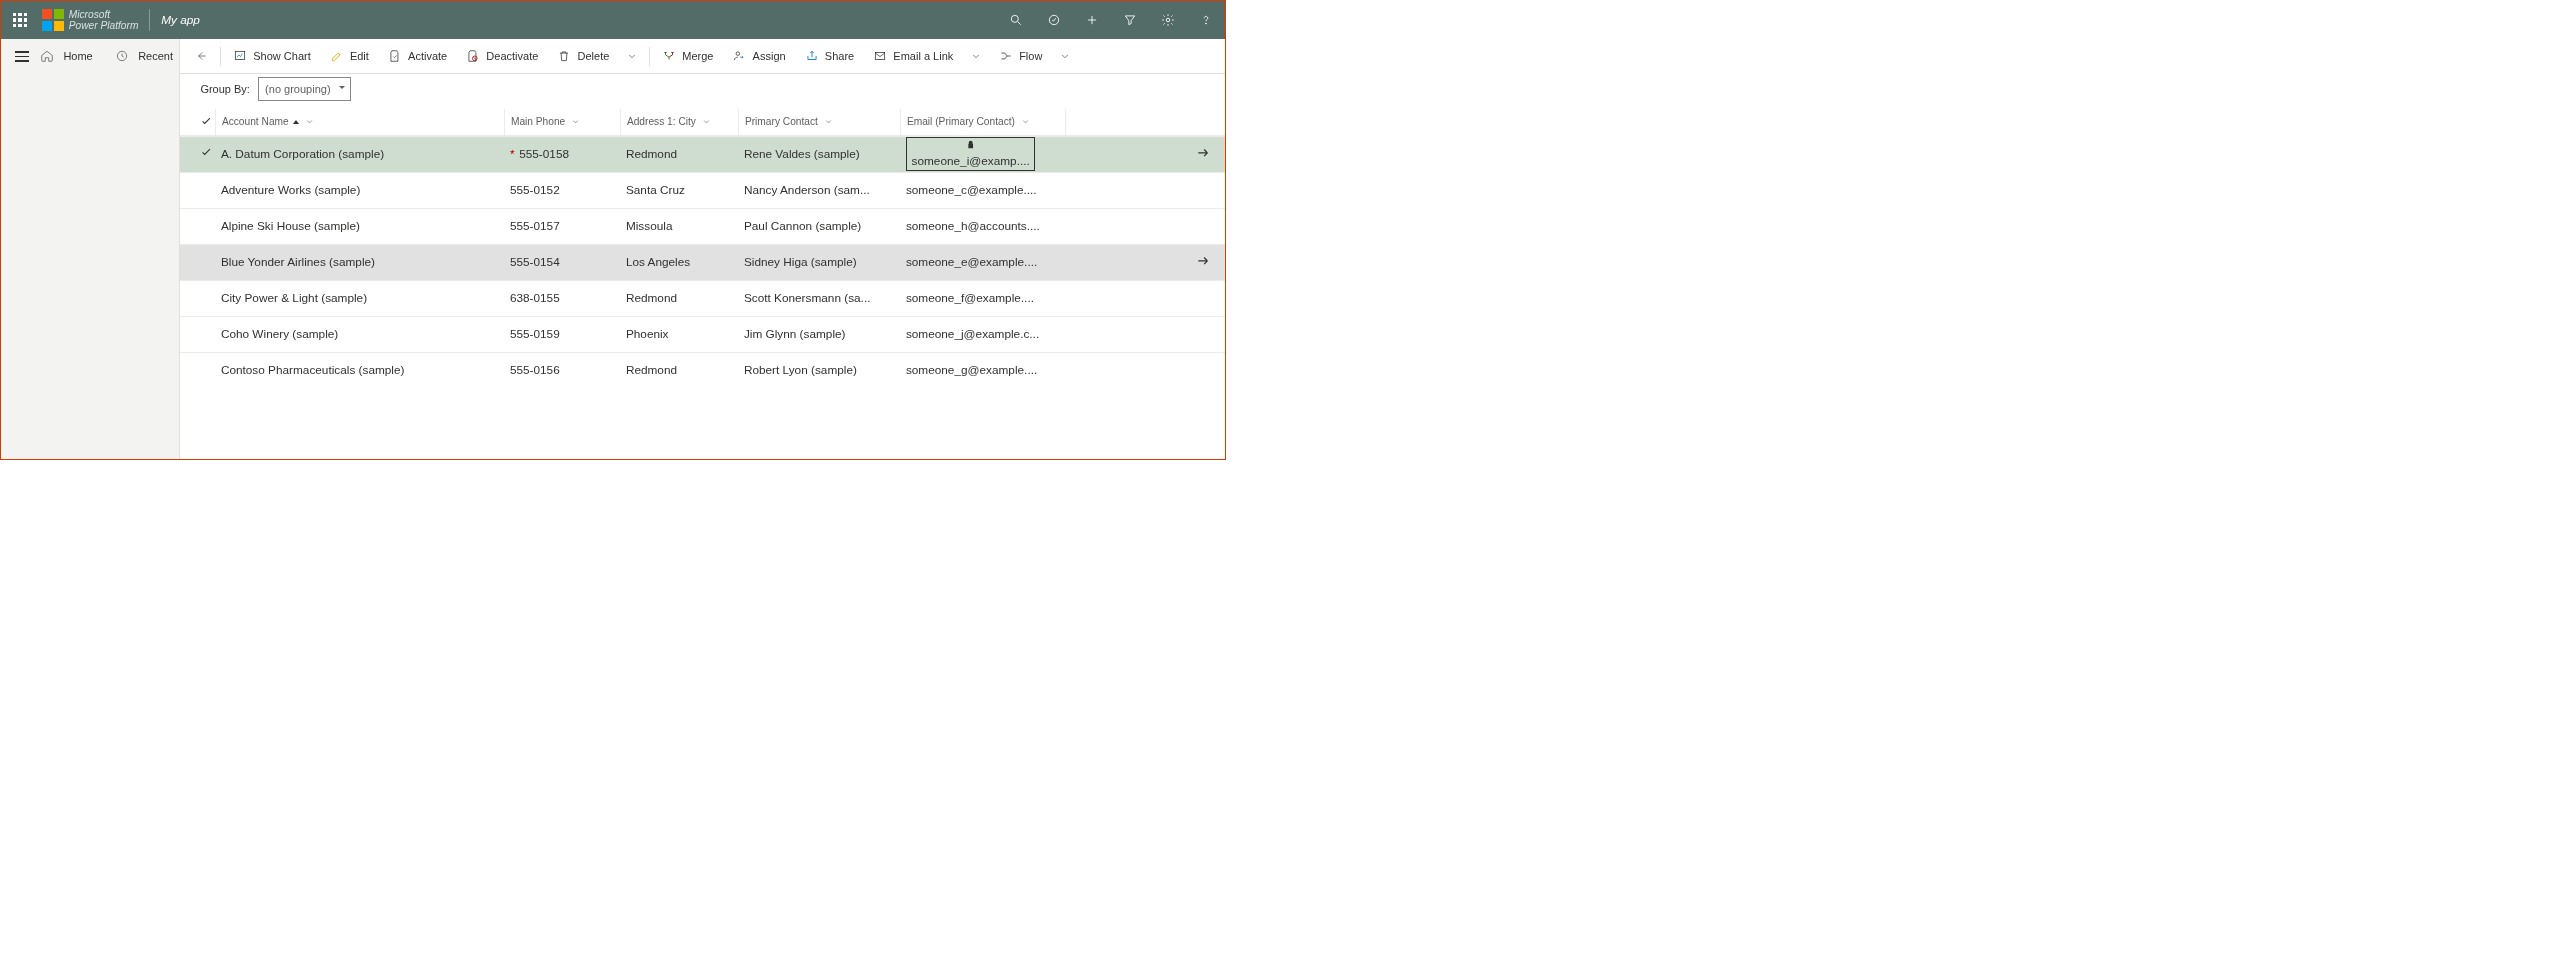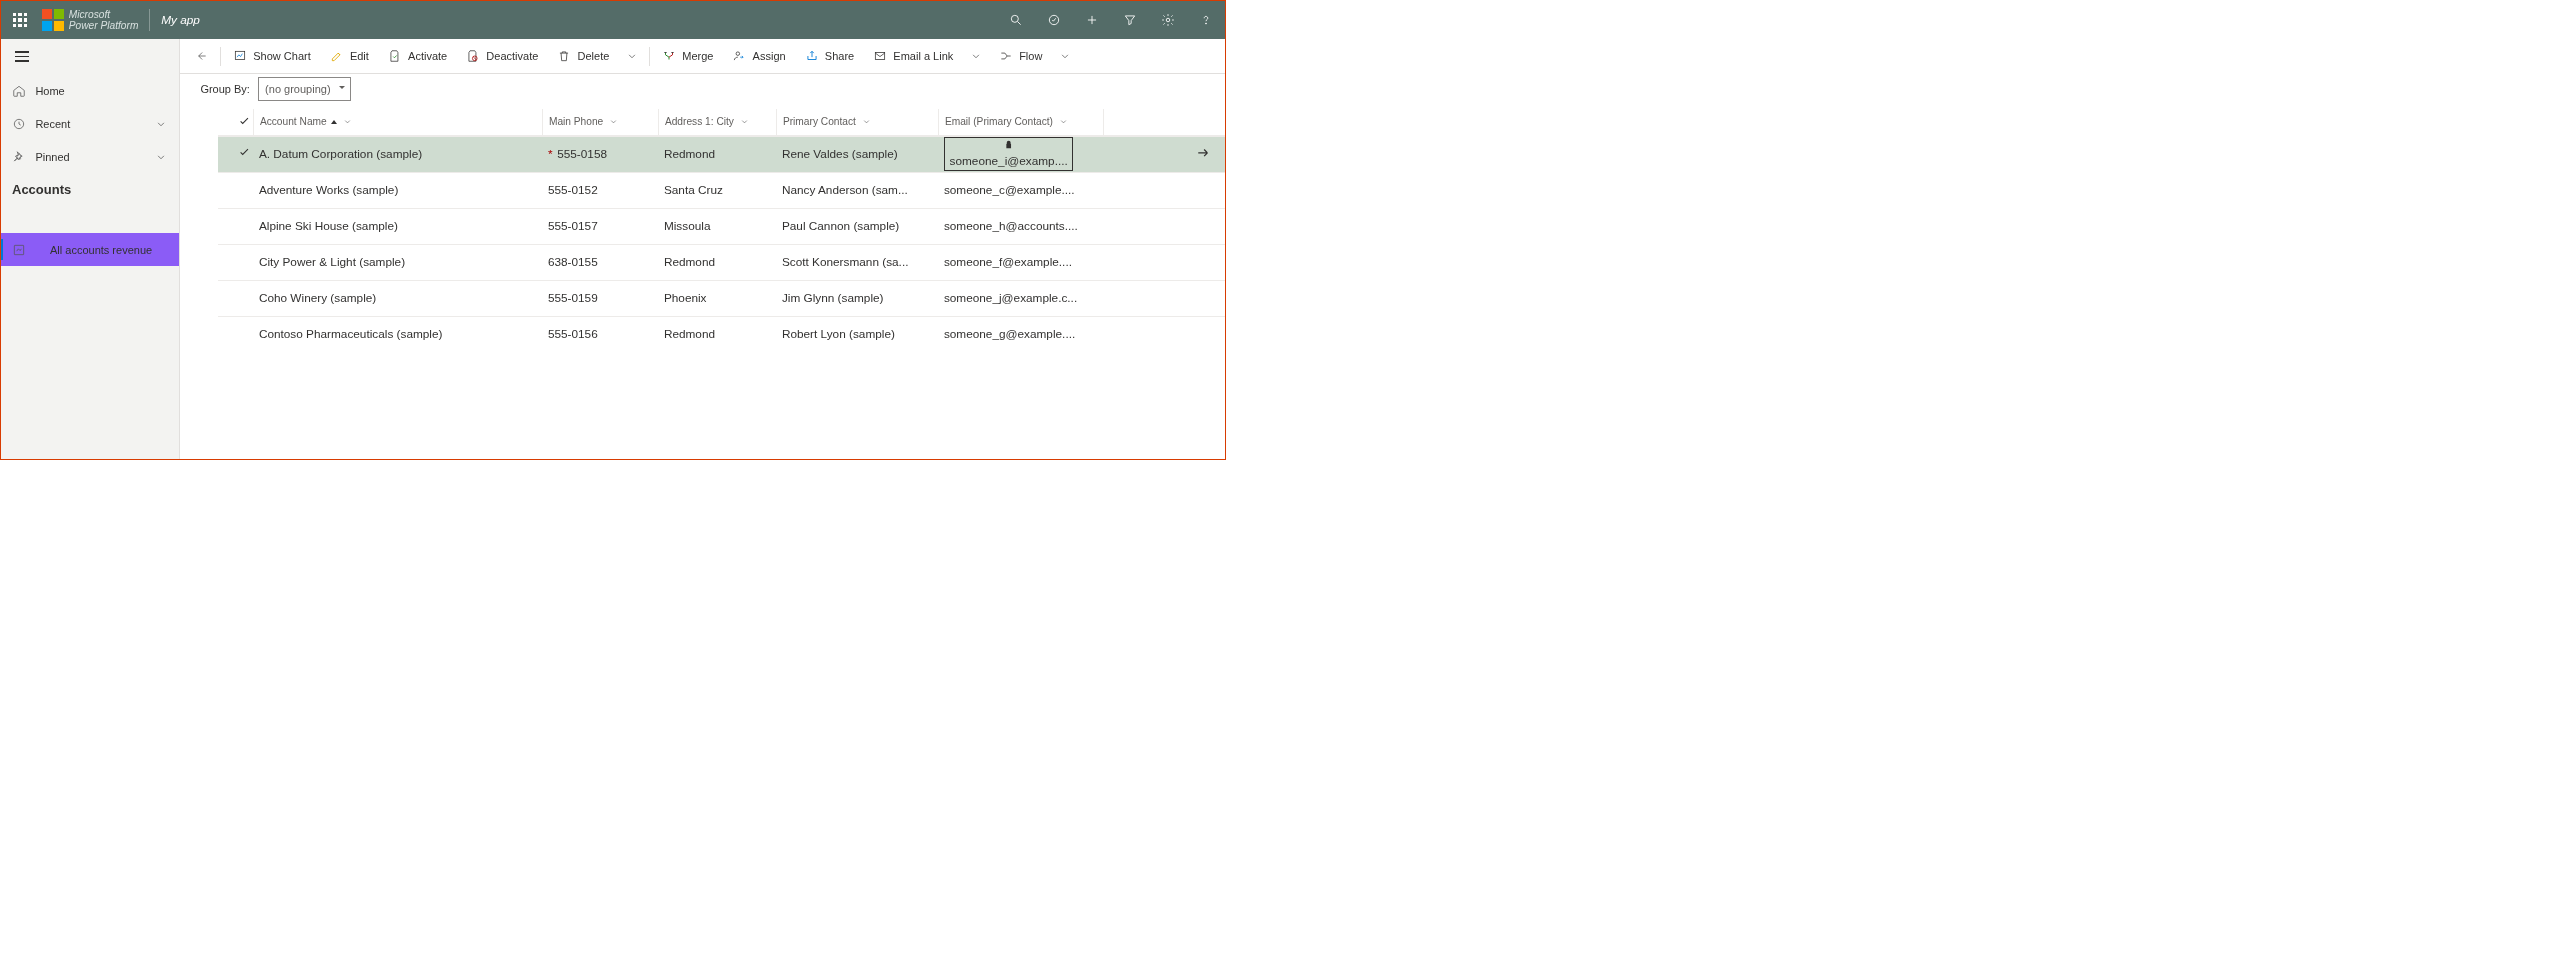--- a/index.html
+++ b/index.html
@@ -15,21 +15,21 @@
 .logo-squares span:nth-child(3){background:#00a4ef;}
 .logo-squares span:nth-child(4){background:#ffb900;}
 .logo-text{line-height:1.1;font-size:10.2px;color:#d7e0de;}
 .topbar-divider{width:0.8px;height:22px;background:rgba(255,255,255,.3);margin:0 11px;}
 .appname{font-size:11.8px;color:#fff;}
 .topbar-right{margin-left:auto;display:flex;}
 .topbar-btn{width:38px;height:38px;display:flex;align-items:center;justify-content:center;cursor:pointer;}
 .topbar-btn svg{stroke:#fff;fill:none;stroke-width:1.5;}
 
 .body-row{display:flex;height:calc(100% - 38px);}
-.sidebar{width:179px;background:#f3f3f1;border-right:0.8px solid #e1dfdd;display:flex;flex-direction:column;overflow:hidden;}
+.sidebar{width:179px;background:#f3f3f1;border-right:0.8px solid #e1dfdd;display:flex;flex-direction:row;overflow:hidden;}
 .hamburger{height:35px;display:flex;align-items:center;padding-left:14px;cursor:pointer;}
 .ham-lines{width:14px;height:11px;display:flex;flex-direction:column;justify-content:space-between;}
 .ham-lines span{height:1.6px;background:#323130;}
 .nav-item{height:33px;display:flex;align-items:center;padding:0 11px;font-size:11px;color:#323130;cursor:pointer;gap:9.4px;}
 .nav-item .chev{margin-left:auto;}
 .nav-group-header{padding:9.4px 11px 4.7px;font-size:13px;font-weight:700;color:#323130;}
 .nav-sub{position:relative;height:33px;display:flex;align-items:center;padding:0 11px 0 11px;gap:24px;font-size:11px;color:#323130;background:#8b5cf6;cursor:pointer;margin-top:31px;}
 .nav-sub::before{content:"";position:absolute;left:0;top:6.3px;bottom:6.3px;width:2.4px;background:#0078d4;}
 svg.icn{width:14px;height:14px;stroke:#555;fill:none;stroke-width:1.3;}
 
@@ -45,21 +45,21 @@
 .view-title{font-size:17.3px;font-weight:600;color:#323130;}
 .view-head .filter-ic{margin-left:auto;cursor:pointer;padding:4.7px;}
 .search-box{width:149px;height:27px;border:0.8px solid #8a8886;display:flex;align-items:center;padding:0 6.3px;gap:4.7px;}
 .search-box input{border:none;outline:none;font-size:11px;flex:1;}
 
 .groupby{display:flex;align-items:center;gap:7.9px;padding:3.1px 20.4px 7.9px;font-size:11px;color:#323130;}
 .groupby select{height:23.6px;border:0.8px solid #8a8886;padding:0 19px 0 6.3px;font-size:11px;color:#605e5c;background:#fff;appearance:none;}
 .groupby-wrap{position:relative;border-radius:6px;}
 .groupby-wrap::after{content:"";position:absolute;right:6.3px;top:9.4px;border-left:3.1px solid transparent;border-right:3.1px solid transparent;border-top:3.9px solid #605e5c;}
 
-.grid{flex:1;overflow:hidden;margin-left:38px;}
+.grid{flex:1;overflow:hidden;}
 .grid-head{display:flex;align-items:center;height:27px;font-size:10.2px;color:#605e5c;padding-left:11px;border-bottom:0.8px solid #edebe9;}
 .gh{display:flex;align-items:center;gap:4.7px;border-left:0.8px solid #edebe9;padding-left:6.3px;height:100%;}
 .gh:first-child{border-left:none;}
 .col-sel{width:23.6px;justify-content:center;}
 .col-name{width:289px;}
 .col-phone{width:116px;}
 .col-city{width:118px;}
 .col-contact{width:162px;}
 .col-email{width:165px;}
 .col-arrow{flex:1;}
@@ -366,20 +366,31 @@
             <div class="c col-email" style="width: 165px;">someone_c@example....</div>
           </div>
           <div class="row">
             <div class="c col-sel" style="width: 23.6px; text-align: center;"></div>
             <div class="c col-name" style="width: 289px;">Alpine Ski House (sample)</div>
             <div class="c col-phone" style="width: 116px;">555-0157</div>
             <div class="c col-city" style="width: 118px;">Missoula</div>
             <div class="c col-contact" style="width: 162px;">Paul Cannon (sample)</div>
             <div class="c col-email" style="width: 165px;">someone_h@accounts....</div>
           </div>
+          <div class="row hover">
+            <div class="c col-sel" style="width: 23.6px; text-align: center;"></div>
+            <div class="c col-name" style="width: 289px;">Blue Yonder Airlines (sample)</div>
+            <div class="c col-phone" style="width: 116px;">555-0154</div>
+            <div class="c col-city" style="width: 118px;">Los Angeles</div>
+            <div class="c col-contact" style="width: 162px;">Sidney Higa (sample)</div>
+            <div class="c col-email" style="width: 165px;">someone_e@example....</div>
+            <div class="row-arrow"><svg width="15.7" height="15.7" viewBox="0 0 24 24" fill="none" stroke="#323130" stroke-width="2">
+                <path d="M5 12h14m0 0l-5-5m5 5l-5 5"></path>
+              </svg></div>
+          </div>
           <div class="row">
             <div class="c col-sel" style="width: 23.6px; text-align: center;"></div>
             <div class="c col-name" style="width: 289px;">City Power &amp; Light (sample)</div>
             <div class="c col-phone" style="width: 116px;">638-0155</div>
             <div class="c col-city" style="width: 118px;">Redmond</div>
             <div class="c col-contact" style="width: 162px;">Scott Konersmann (sa...</div>
             <div class="c col-email" style="width: 165px;">someone_f@example....</div>
           </div>
           <div class="row">
             <div class="c col-sel" style="width: 23.6px; text-align: center;"></div>

